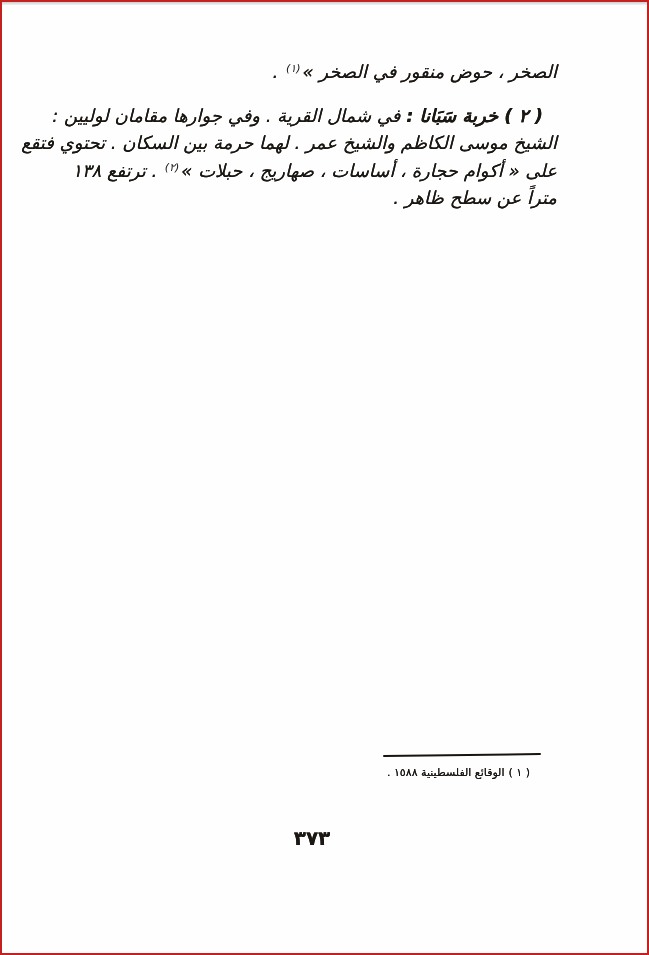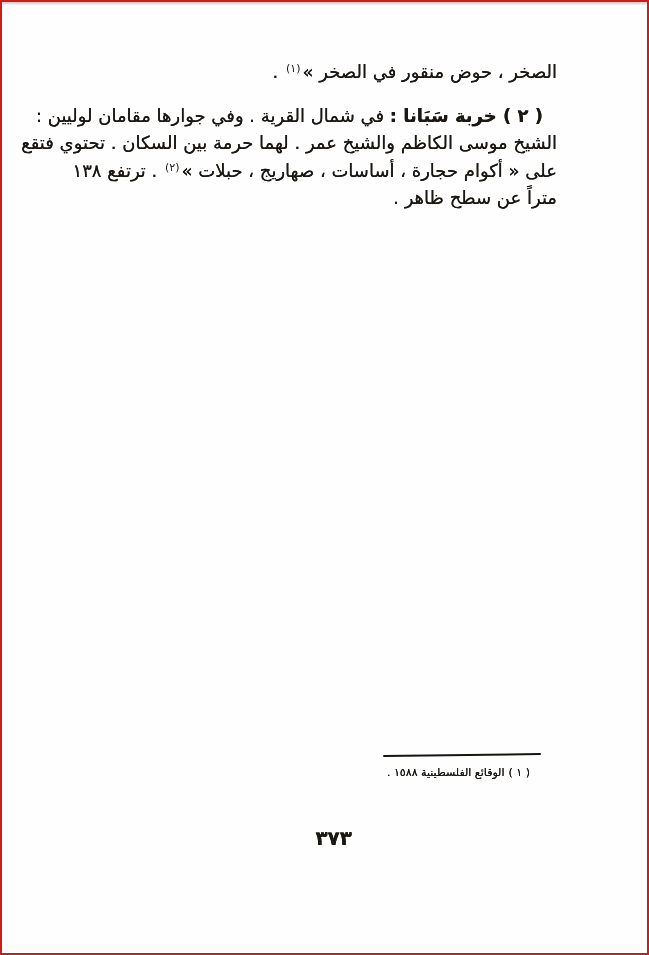--- a/index.html
+++ b/index.html
@@ -28,21 +28,21 @@
     left: 62px;
     direction: rtl;
     text-align: right;
     font-size: 18px;
     line-height: 27.5px;
     text-shadow: 0 0 0.5px currentColor;
   }
   .para { margin: 0; }
   .para + .para { margin-top: 16px; }
   .para.indent .line:first-child { text-indent: 14px; }
-  .line { white-space: nowrap; }
+  .line { white-space: nowrap; font-style: italic; }
   .lead { font-weight: bold; }
   sup.ref {
     font-size: 11px;
     line-height: 0;
     vertical-align: 6px;
     margin: 0 2px;
     text-shadow: none;
   }
   .footnote-sep {
     position: absolute;
@@ -63,20 +63,21 @@
     font-size: 11px;
     line-height: 23px;
     text-shadow: 0 0 0.4px currentColor;
   }
   .fn-label { margin-left: 4px; }
   .page-number {
     position: absolute;
     top: 824px;
     left: 270px;
     width: 80px;
+    text-align: center;
     direction: rtl;
     font-size: 20px;
     font-weight: bold;
     letter-spacing: 1px;
     text-shadow: 0 0 0.5px currentColor;
   }
 </style>
 </head>
 <body>
 

